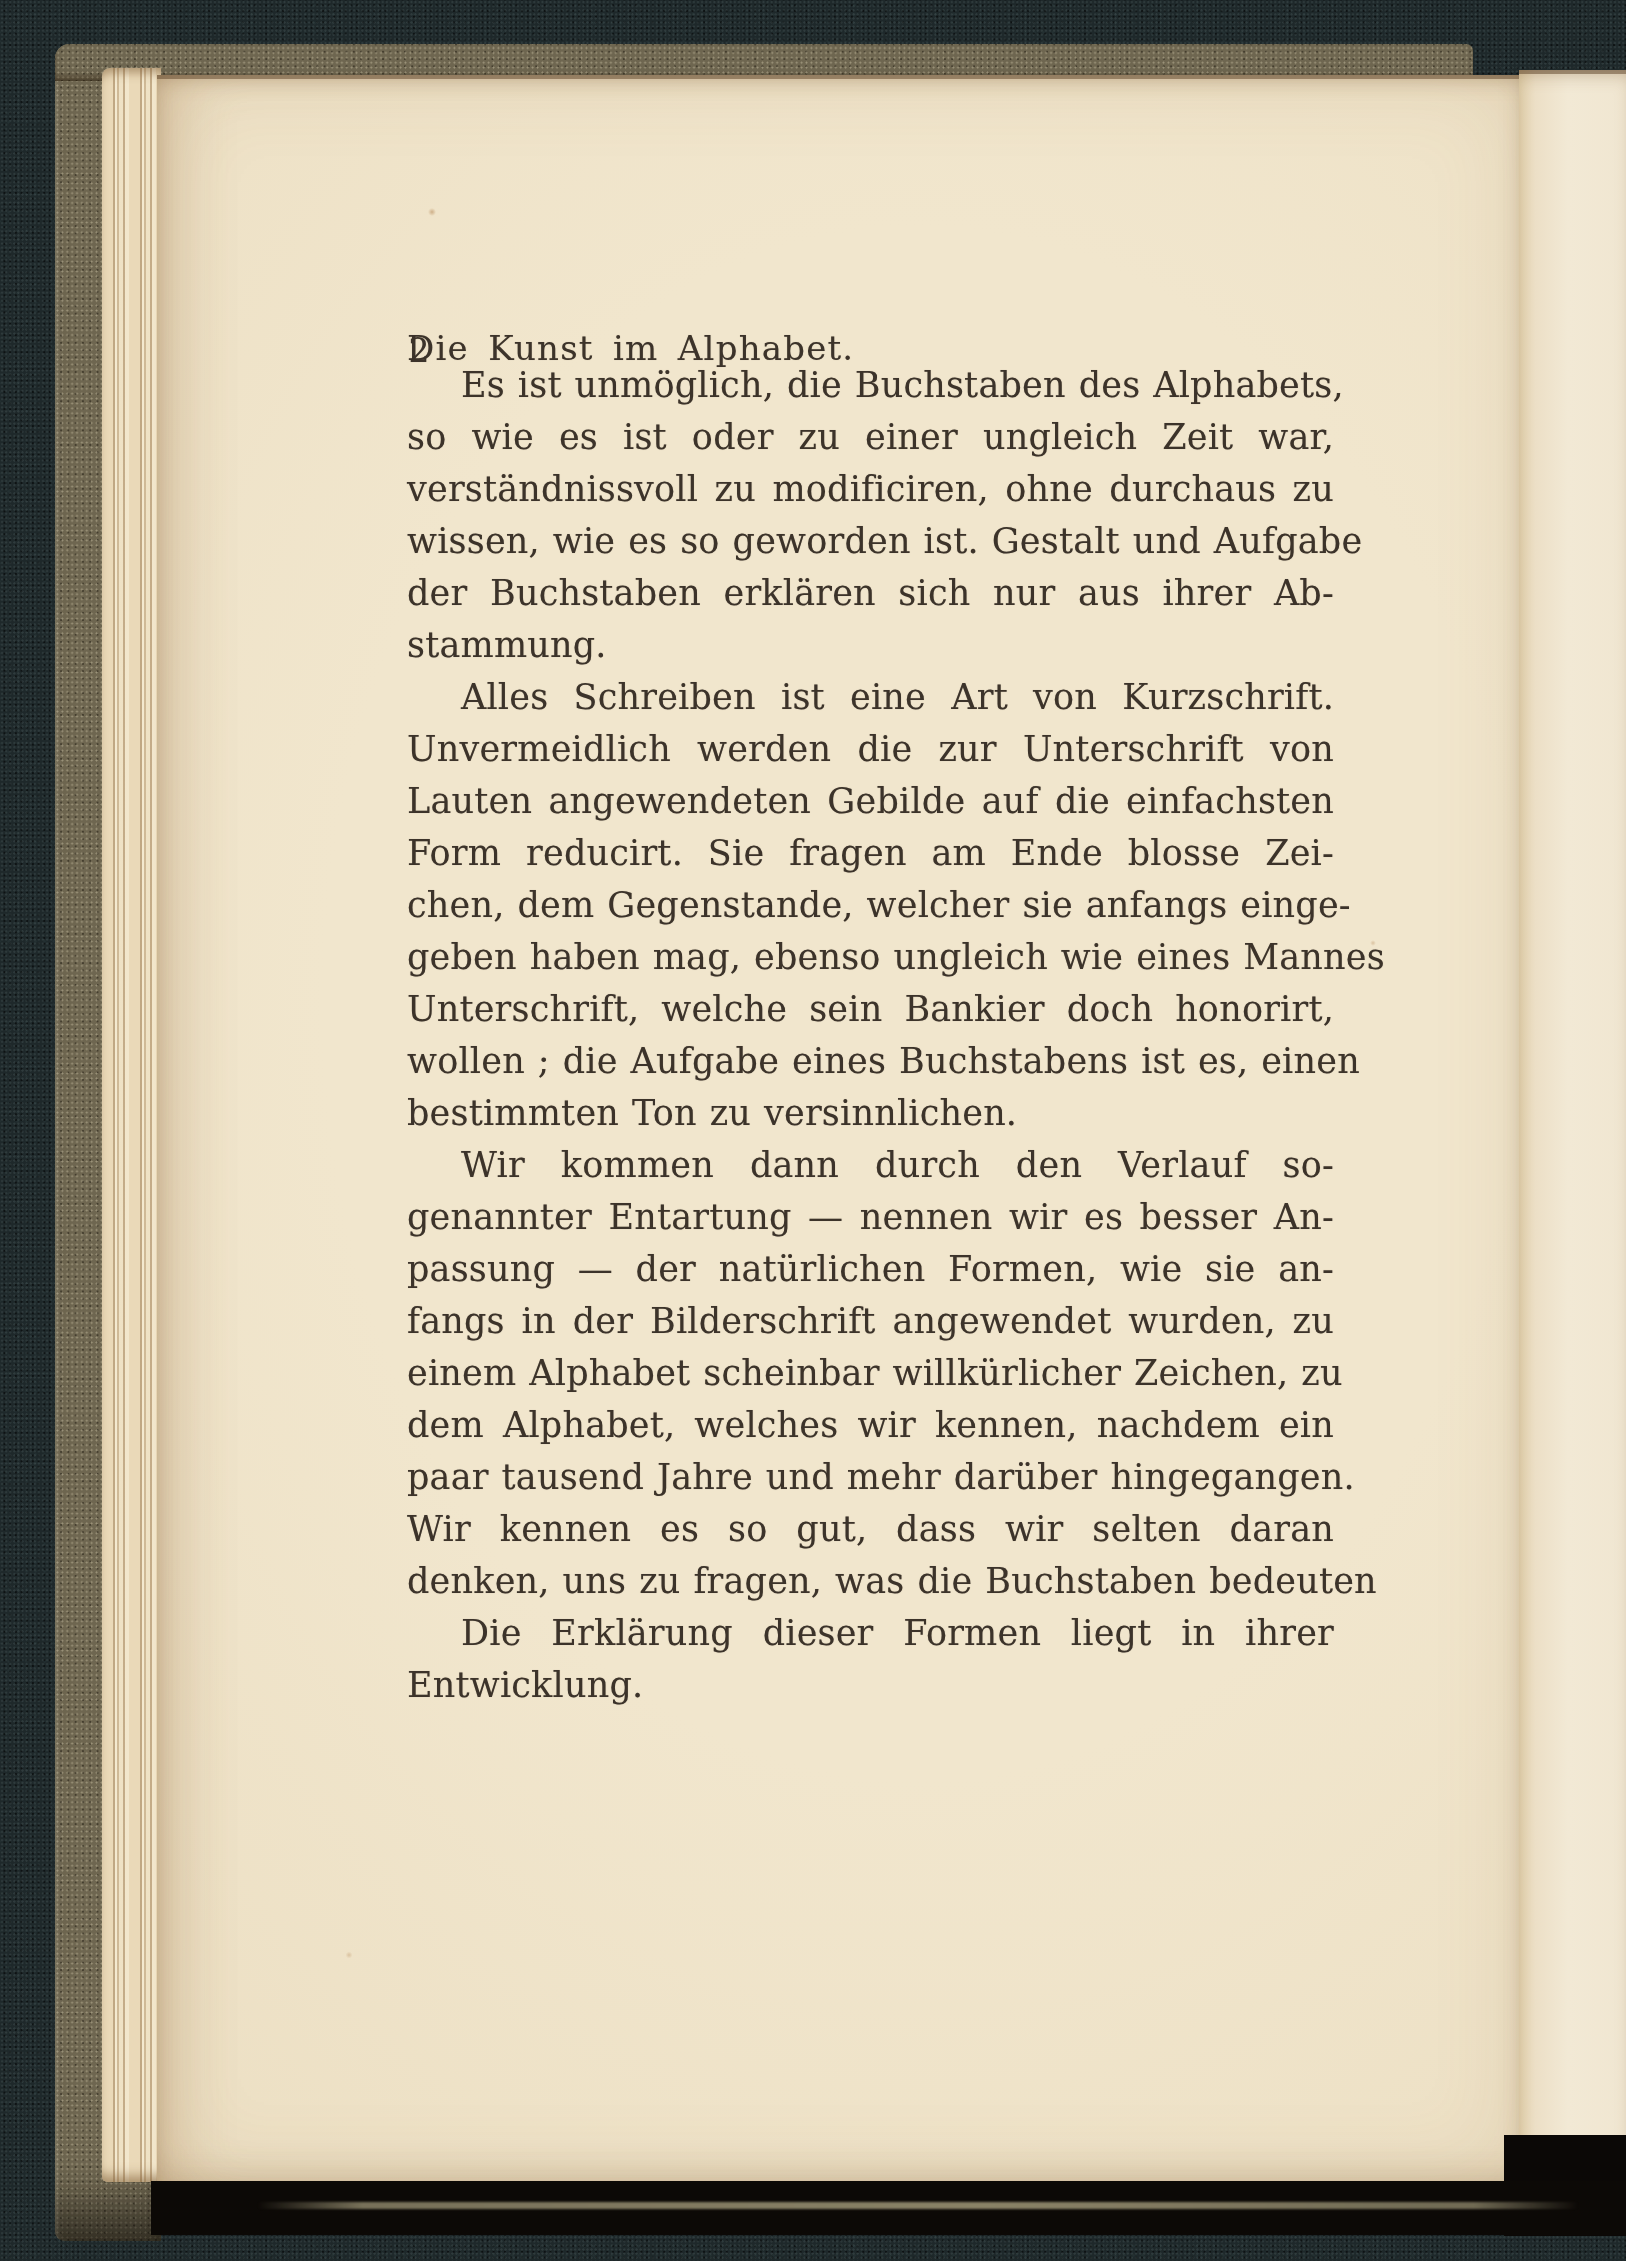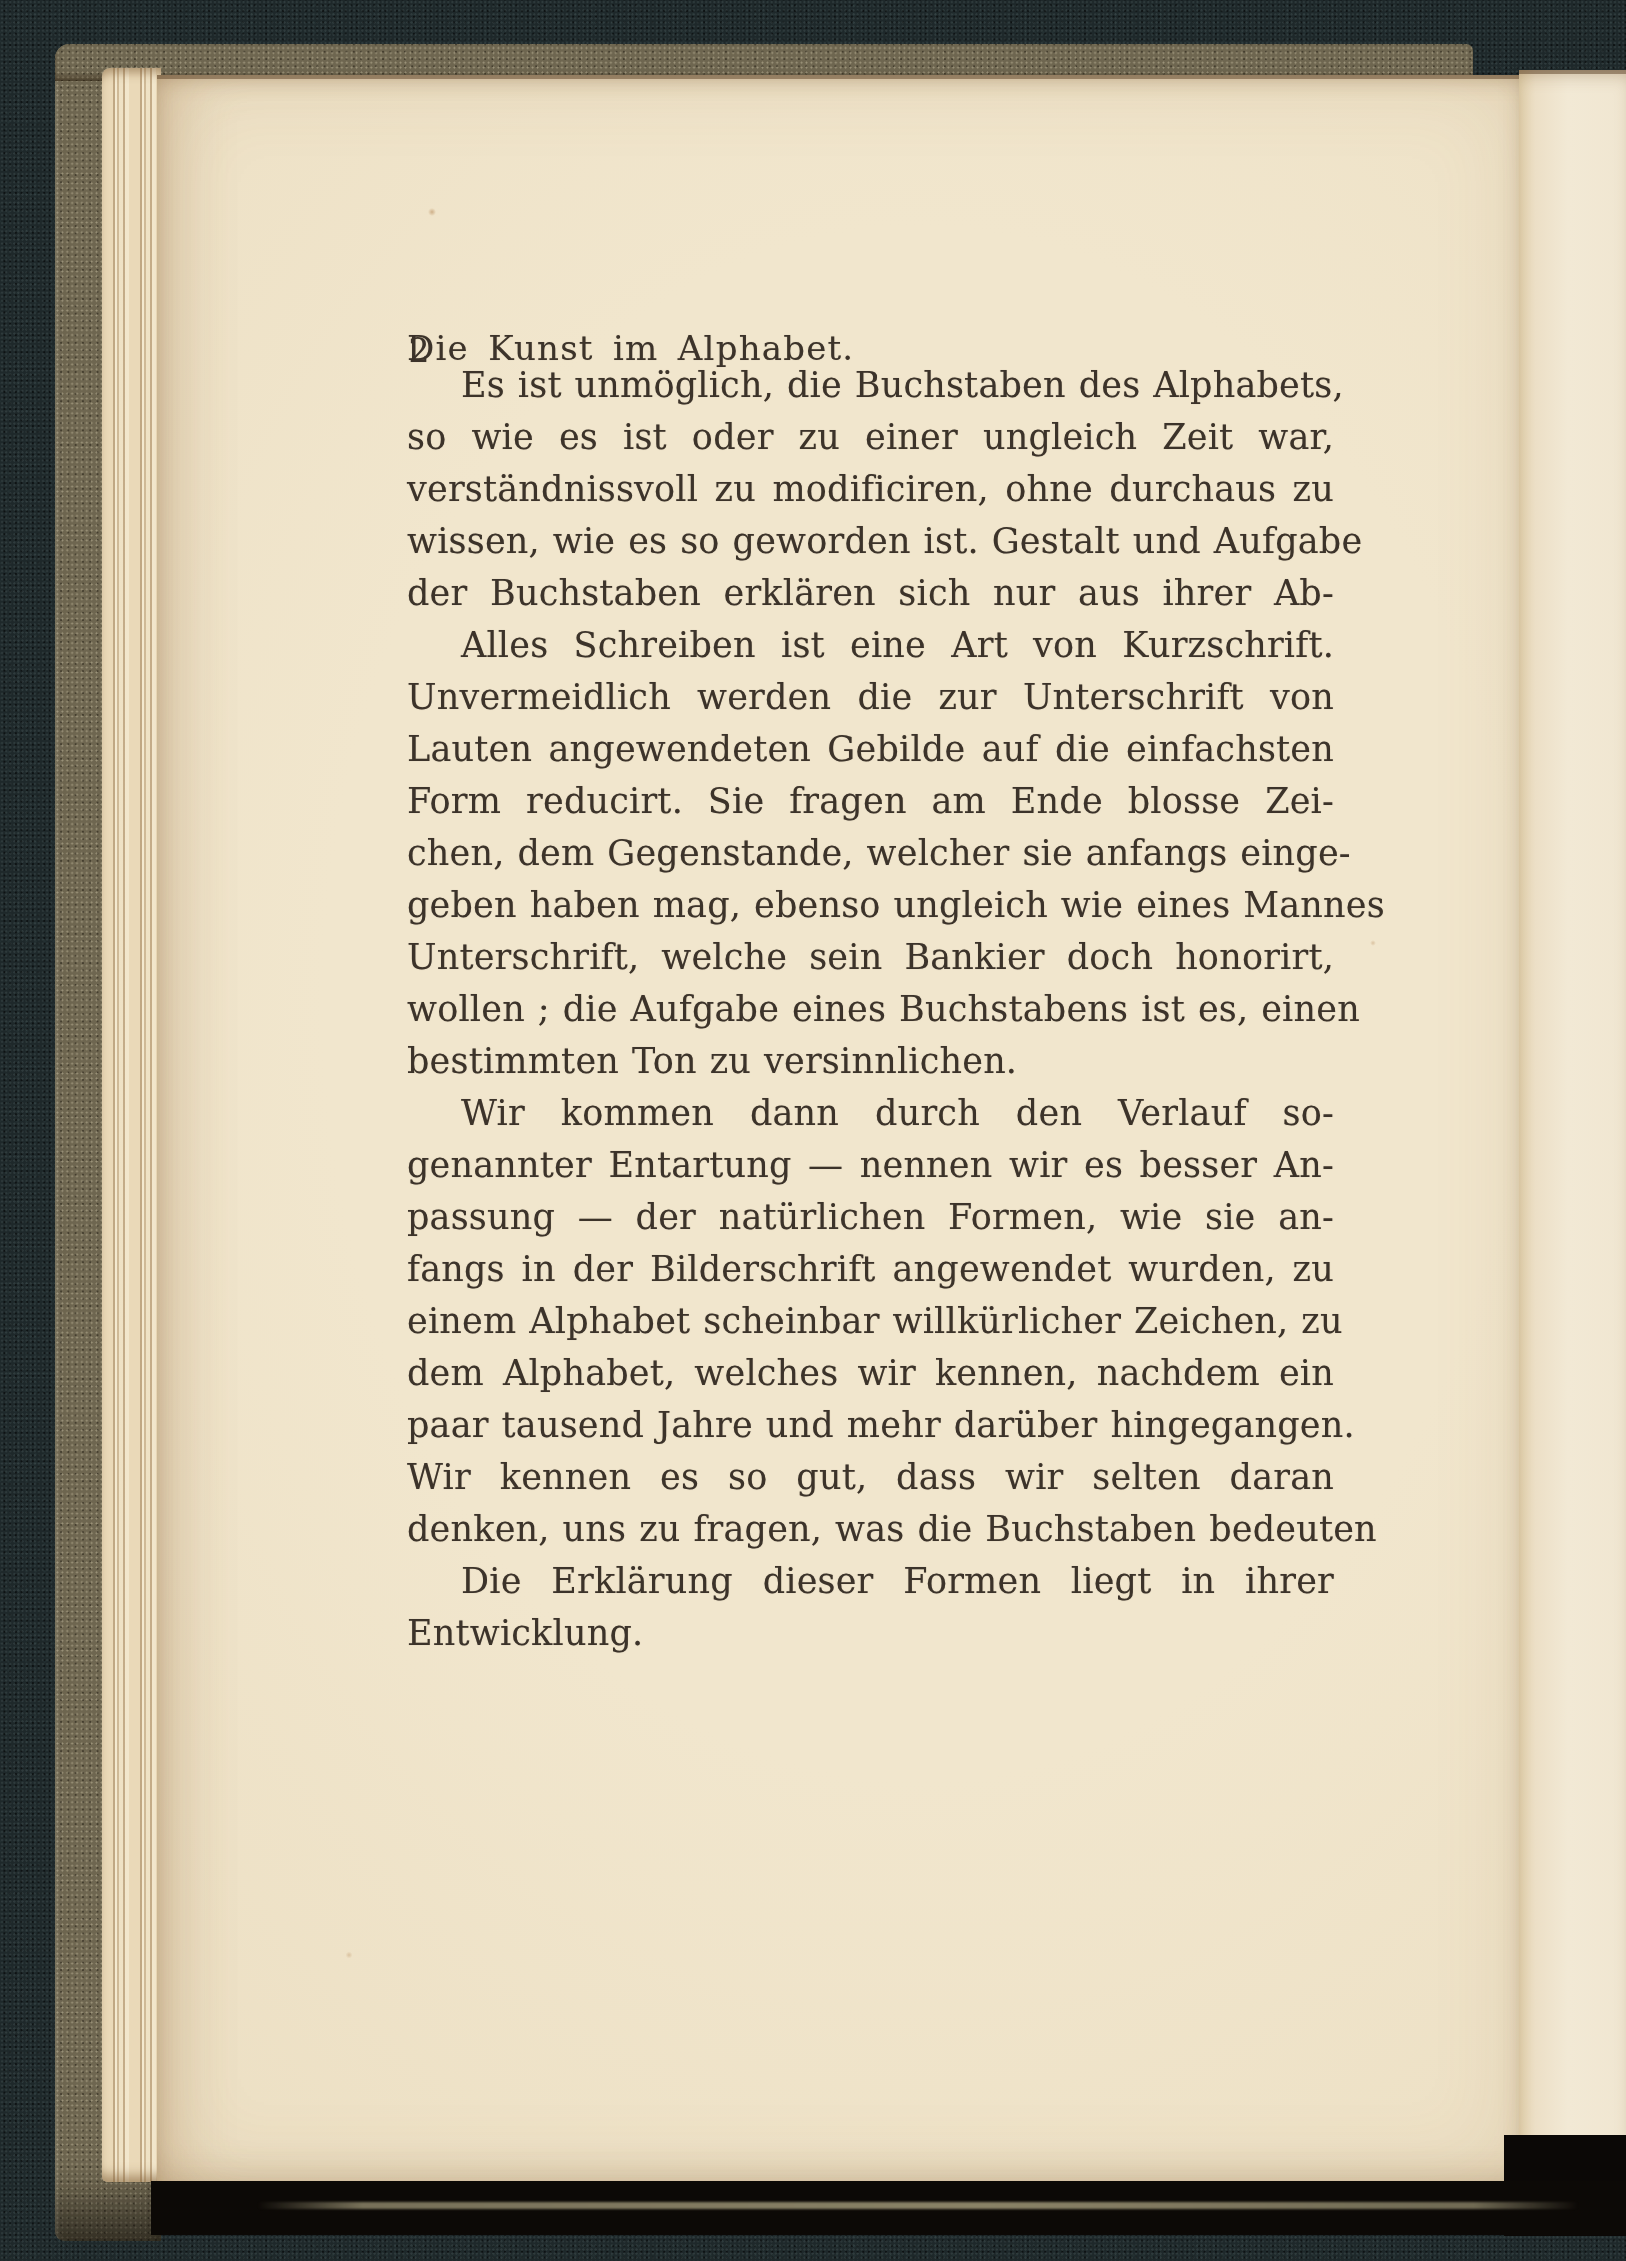--- a/index.html
+++ b/index.html
@@ -146,20 +146,21 @@
       <div class="header">
         <span class="pagenum">2</span>
         <span class="runtitle">Die Kunst im Alphabet.</span>
       </div>
       <div class="body-text">
           <div class="line first">Es ist unmöglich, die Buchstaben des Alphabets,</div>
           <div class="line">so wie es ist oder zu einer ungleich Zeit war,</div>
           <div class="line">verständnissvoll zu modificiren, ohne durchaus zu</div>
           <div class="line">wissen, wie es so geworden ist.  Gestalt und Aufgabe</div>
           <div class="line">der Buchstaben erklären sich nur aus ihrer Ab-</div>
+          <div class="line last">stammung.</div>
           <div class="line first">Alles Schreiben ist eine Art von Kurzschrift.</div>
           <div class="line">Unvermeidlich werden die zur Unterschrift von</div>
           <div class="line">Lauten angewendeten Gebilde auf die einfachsten</div>
           <div class="line">Form reducirt.  Sie fragen am Ende blosse Zei-</div>
           <div class="line">chen, dem Gegenstande, welcher sie anfangs einge-</div>
           <div class="line">geben haben mag, ebenso ungleich wie eines Mannes</div>
           <div class="line">Unterschrift, welche sein Bankier doch honorirt,</div>
           <div class="line">wollen ; die Aufgabe eines Buchstabens ist es, einen</div>
           <div class="line last">bestimmten Ton zu versinnlichen.</div>
           <div class="line first">Wir kommen dann durch den Verlauf so-</div>

